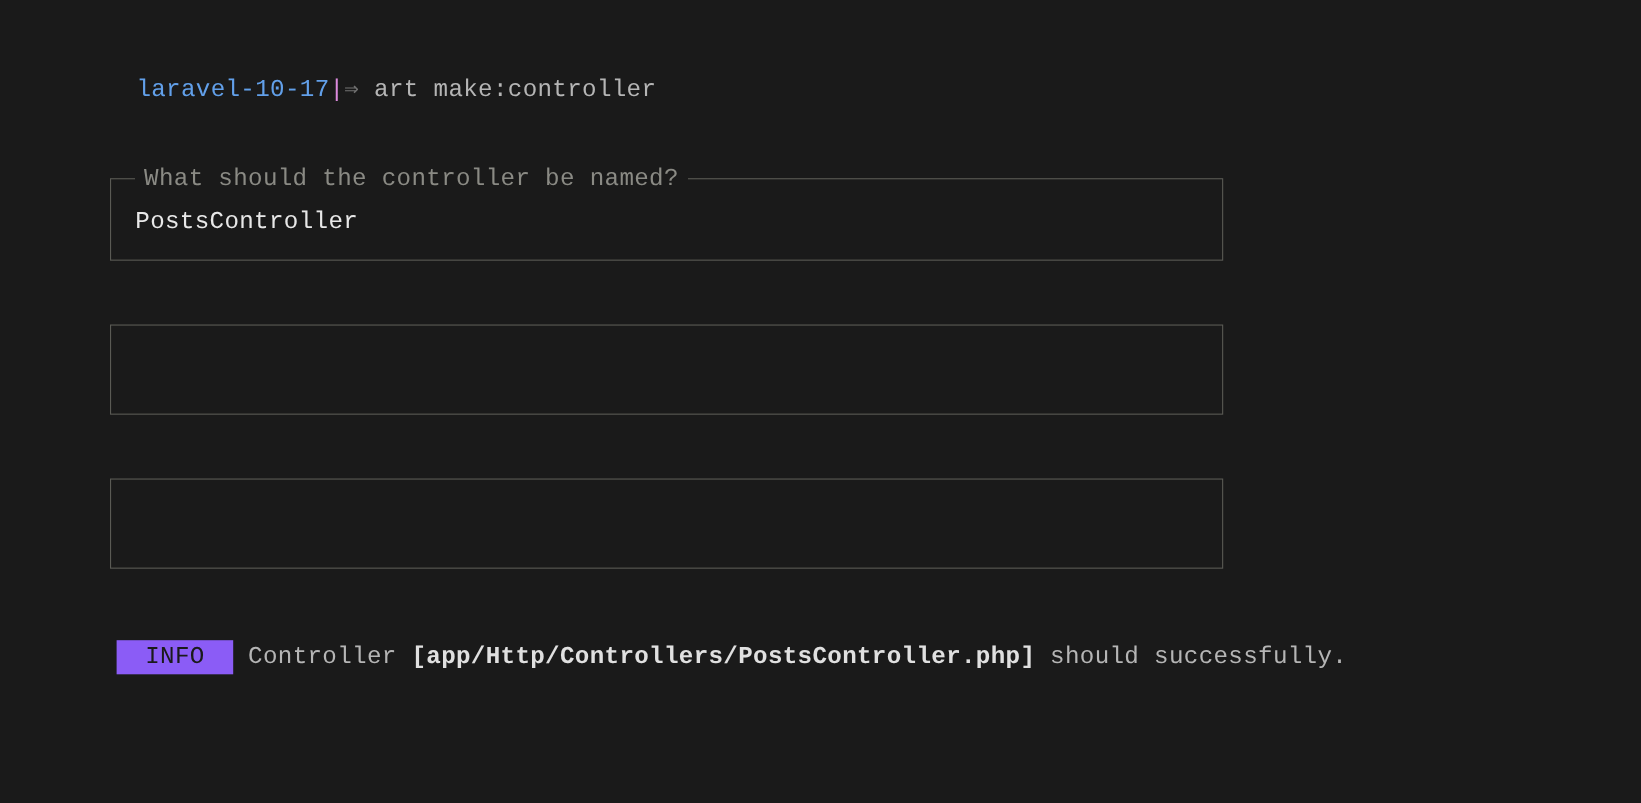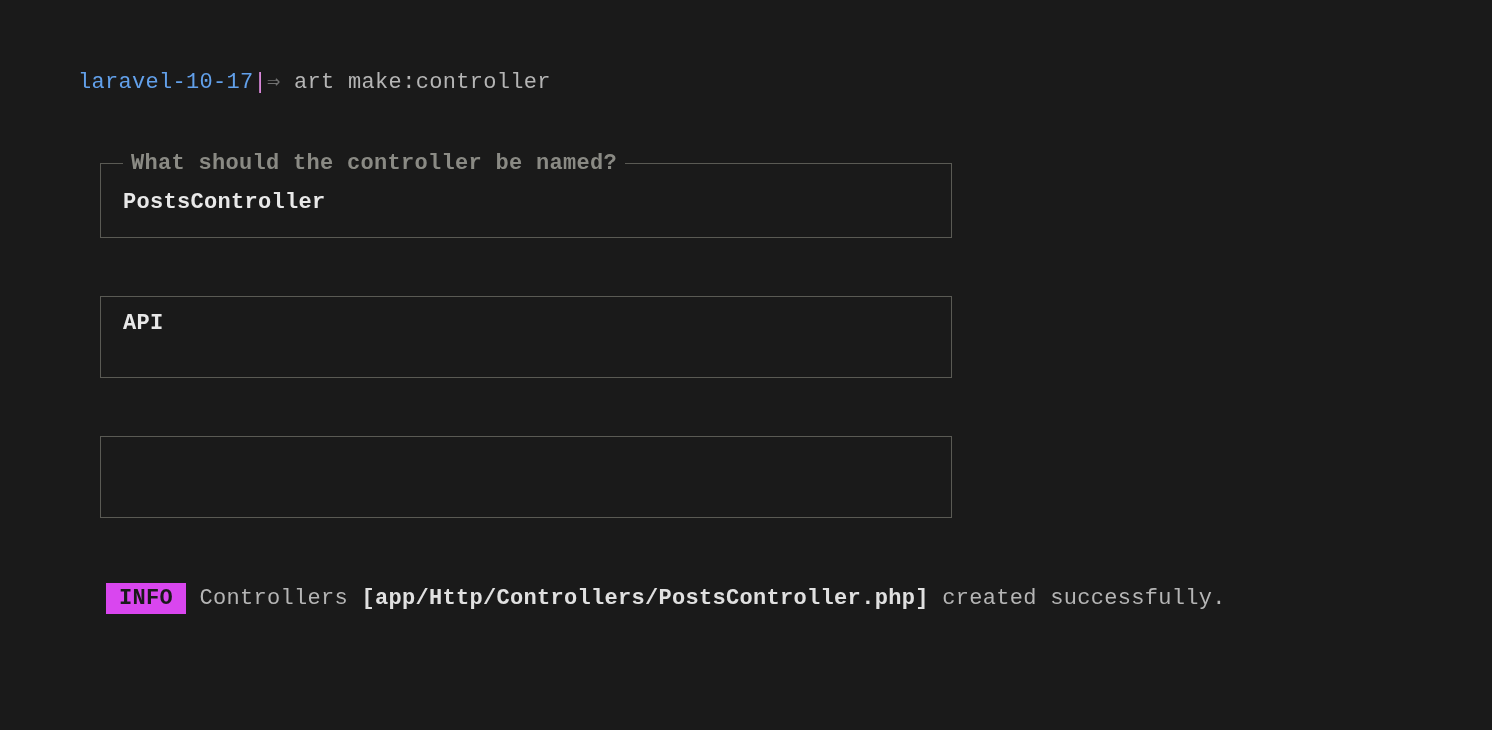--- a/index.html
+++ b/index.html
@@ -10,63 +10,63 @@
     body {
       background-color: #1a1a1a;
       font-family: 'Menlo', 'Monaco', 'Consolas', 'Courier New', monospace;
       font-size: 22px;
       color: #d4d4d4;
       padding: 68px 78px;
       letter-spacing: 0.3px;
     }
     .prompt-line {
       margin-bottom: 56px;
+      margin-left: 46px;
     }
     .prompt-path {
       color: #62a0ea;
     }
     .prompt-separator {
       color: #dc8add;
     }
     .prompt-arrow {
       color: #717171;
     }
     .prompt-command {
       color: #b5b5b5;
     }
     .fieldset-wrapper {
       padding-left: 22px;
       margin-bottom: 58px;
     }
     fieldset {
       border: 1px solid #5a5a54;
-      width: 852px;
+      width: 1012px;
       padding: 12px 22px 22px 22px;
       min-height: 82px;
-      font-weight: bold;
     }
     legend {
       color: #8a8a84;
       padding: 0 8px;
       font-size: 22px;
     }
     .field-value {
       color: #e8e8e8;
       margin-top: 2px;
     }
     .info-line {
       padding-left: 28px;
       margin-top: 68px;
       color: #b5b5b5;
     }
     .info-badge {
-      background-color: #d946ef;
+      background-color: #8b5cf6;
       color: #1a1a1a;
-      padding: 3px 13px;
-      font-weight: bold;
+      padding: 3px 26px;
+      font-weight: normal;
     }
     .info-path {
       font-weight: bold;
       color: #e0e0e0;
     }
   </style>
 </head>
 <body>
 
 <div class="prompt-line">
@@ -76,25 +76,24 @@
 
 <div class="fieldset-wrapper">
   <fieldset>
     <legend> What should the controller be named? </legend>
     <div class="field-value">PostsController</div>
   </fieldset>
 </div>
 
 <div class="fieldset-wrapper">
   <fieldset>
-    <div class="field-value">API</div>
   </fieldset>
 </div>
 
 <div class="fieldset-wrapper">
   <fieldset>
     <div class="field-value">&nbsp;</div>
   </fieldset>
 </div>
 
 <div class="info-line">
-  <span class="info-badge">INFO</span><span>  Controllers </span><span class="info-path">[app/Http/Controllers/PostsController.php]</span><span> created successfully.</span>
+  <span class="info-badge">INFO</span><span>  Controller </span><span class="info-path">[app/Http/Controllers/PostsController.php]</span><span> should successfully.</span>
 </div>
 
 </body></html>

